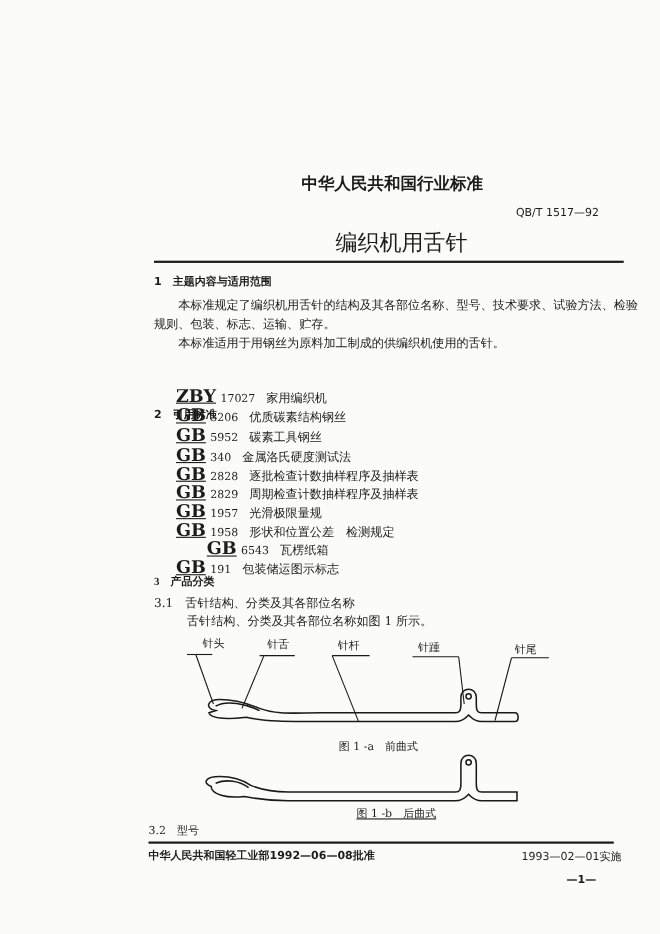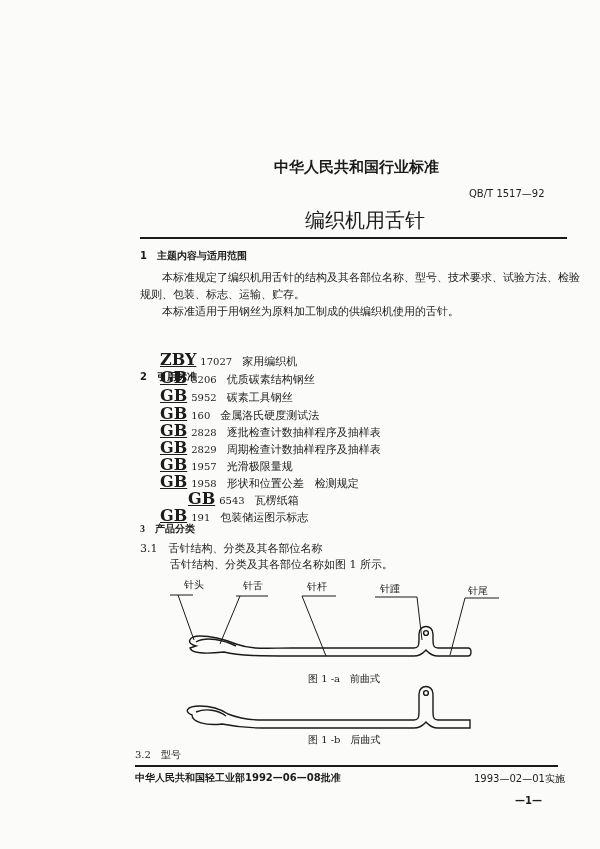--- a/index.html
+++ b/index.html
@@ -37,21 +37,21 @@
 <div class="std-row" style="top:350px;">
   <span class="code"><b>ZBY</b><span>17027</span></span><span class="name">家用编织机</span>
 </div>
 <div class="std-row" style="top:368px;">
   <span class="code"><b>GB</b><span>3206</span></span><span class="name">优质碳素结构钢丝</span>
 </div>
 <div class="std-row" style="top:386px;">
   <span class="code"><b>GB</b><span>5952</span></span><span class="name">碳素工具钢丝</span>
 </div>
 <div class="std-row" style="top:404px;">
-  <span class="code"><b>GB</b><span>160</span></span><span class="name">金属洛氏硬度测试法</span>
+  <span class="code"><b>GB</b><span>340</span></span><span class="name">金属洛氏硬度测试法</span>
 </div>
 <div class="std-row" style="top:421px;">
   <span class="code"><b>GB</b><span>2828</span></span><span class="name">逐批检查计数抽样程序及抽样表</span>
 </div>
 <div class="std-row" style="top:438px;">
   <span class="code"><b>GB</b><span>2829</span></span><span class="name">周期检查计数抽样程序及抽样表</span>
 </div>
 <div class="std-row" style="top:455px;">
   <span class="code"><b>GB</b><span>1957</span></span><span class="name">光滑极限量规</span>
 </div>
@@ -95,20 +95,20 @@
   </g>
 </svg>
 
 <div class="abs serif" style="left:184px; top:578px; font-size:10px;">针头</div>
 <div class="abs serif" style="left:243px; top:579px; font-size:10px;">针舌</div>
 <div class="abs serif" style="left:307px; top:580px; font-size:10px;">针杆</div>
 <div class="abs serif" style="left:380px; top:582px; font-size:10px;">针踵</div>
 <div class="abs serif" style="left:468px; top:584px; font-size:10px;">针尾</div>
 
 <div class="abs serif" style="left:308px; top:672px; font-size:10px;">图 1 -a　前曲式</div>
-<div class="abs serif" style="left:308px; top:733px; font-size:10px;">图 1 -b　后曲式</div>
+<div class="abs serif" style="left:324px; top:733px; font-size:10px;text-decoration:underline;">图 1 -b　后曲式</div>
 
 <div class="abs serif" style="left:135px; top:748px; font-size:10px;">3.2　型号</div>
 
 <div class="rule" style="left:135px; top:765px; width:423px;"></div>
 <div class="abs sans" style="left:135px; top:771px; font-size:10px;">中华人民共和国轻工业部1992—06—08批准</div>
 <div class="abs sans" style="left:474px; top:772px; font-size:10px; font-weight:normal;">1993—02—01实施</div>
 <div class="abs sans" style="left:515px; top:795px; font-size:10px;">—1—</div>
 
 </body></html>

